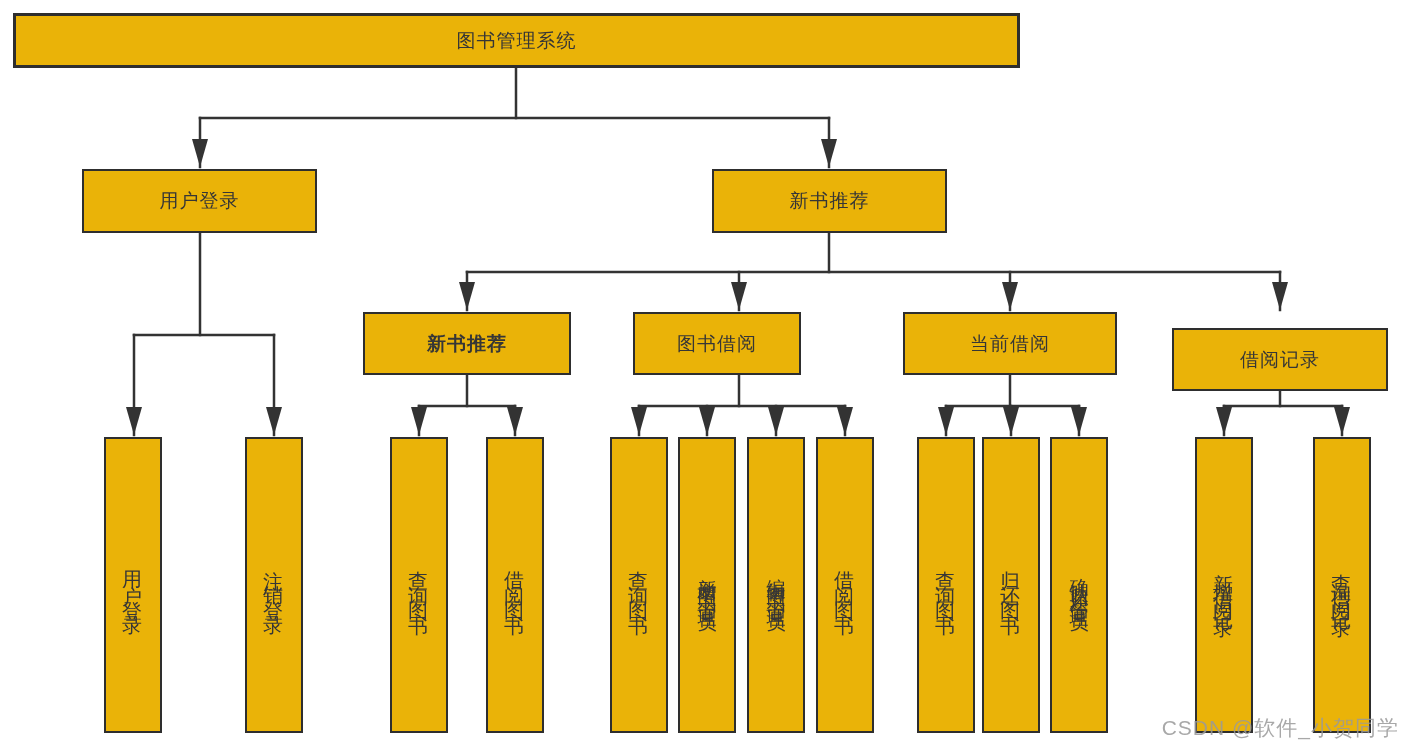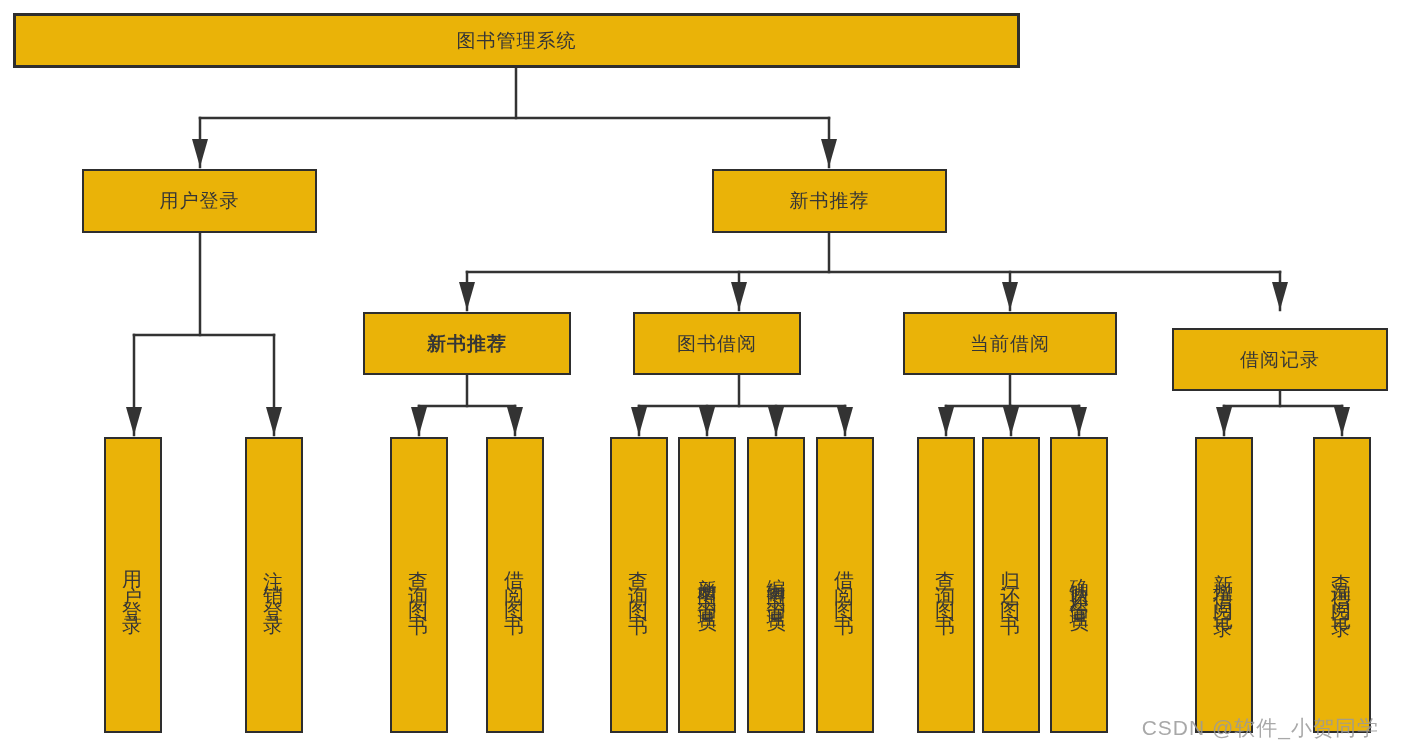--- a/index.html
+++ b/index.html
@@ -63,21 +63,21 @@
   #bb3 { left: 747px; }
   #bb4 { left: 816px; }
   #cb1 { left: 917px; }
   #cb2 { left: 982px; }
   #cb3 { left: 1050px; }
   #br1 { left: 1195px; }
   #br2 { left: 1313px; }
 
   .watermark {
     position: absolute;
-    right: 26px;
+    right: 6px;
     bottom: 5px;
     font-size: 21px;
     letter-spacing: 1px;
     color: var(--watermark, #9a9a9a);
     opacity: 0.85;
     z-index: 5;
     margin-top: 20px;
   }
 </style>
 </head>

